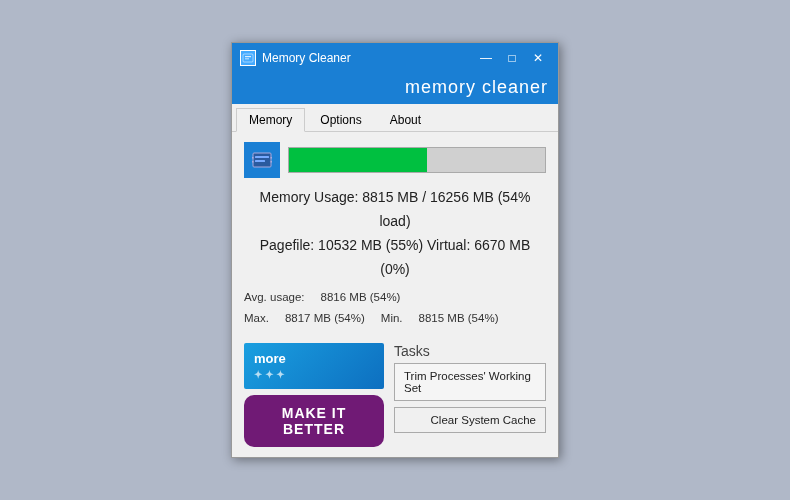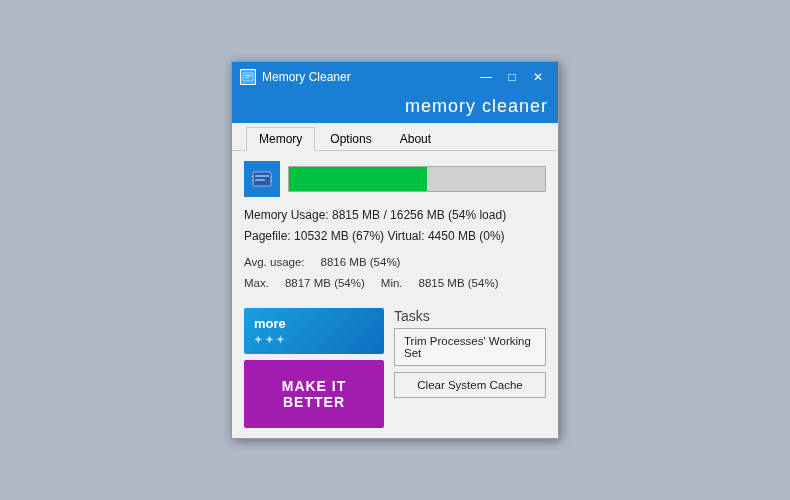--- a/index.html
+++ b/index.html
@@ -68,21 +68,21 @@
       color: white;
       font-size: 18px;
       letter-spacing: 1px;
       font-weight: 300;
     }
     .tab-bar {
       background: #f0f0f0;
       border-bottom: 1px solid #ccc;
       display: flex;
       padding-top: 4px;
-      padding-left: 14px;
+      padding-left: 4px;
     }
     .tab {
       padding: 4px 12px;
       font-size: 12px;
       cursor: pointer;
       border: 1px solid transparent;
       border-bottom: none;
       background: transparent;
       margin-right: 2px;
     }
@@ -123,24 +123,25 @@
       border: 1px solid #aaa;
       position: relative;
       overflow: hidden;
     }
     .progress-bar-fill {
       height: 100%;
       background: #00c040;
       width: 54%;
     }
     .stats-text {
-      font-size: 12px;
+      font-size: 14px;
       color: #222;
       line-height: 1.7;
       margin-bottom: 6px;
+      text-align: center;
     }
     .avg-stats {
       font-size: 11.5px;
       color: #333;
       margin-bottom: 4px;
       line-height: 1.8;
     }
     .avg-stats .row {
       display: flex;
       gap: 16px;
@@ -168,29 +169,29 @@
       position: relative;
       overflow: hidden;
       cursor: pointer;
     }
     .ad-banner-blue .stars {
       color: #fff;
       font-size: 10px;
       opacity: 0.7;
     }
     .ad-banner-red {
-      background: #a21caf;
+      background: #701a75;
       color: white;
       font-size: 14px;
       font-weight: 900;
       text-align: center;
-      padding: 18px 8px;
+      padding: 10px 8px;
       letter-spacing: 1px;
       cursor: pointer;
-      border-radius: 2px;
+      border-radius: 10px;
     }
     .tasks-section {
       flex: 1;
     }
     .tasks-label {
       font-size: 14px;
       color: #444;
       margin-bottom: 4px;
     }
     .tasks-button {
@@ -201,21 +202,21 @@
       background: #f5f5f5;
       border: 1px solid #aaa;
       text-align: left;
       cursor: pointer;
       margin-bottom: 6px;
       color: #222;
     }
     .tasks-button.outlined {
       background: #f0f0f0;
       border: 1px solid #aaa;
-      text-align: center;
+      text-align: right;
     }
   </style>
 </head>
 <body>
 
 <div class="window">
 
   <div class="title-bar">
     <div class="title-bar-icon">
       <svg viewBox="0 0 12 12" fill="none">
@@ -262,21 +263,21 @@
           <rect x="19.5" y="12" width="1.5" height="1.5" fill="#aad"></rect>
         </svg>
       </div>
       <div class="progress-bar-container">
         <div class="progress-bar-fill" style="width:54%"></div>
       </div>
     </div>
 
     <div class="stats-text">
       <div>Memory Usage:  8815 MB / 16256 MB   (54% load)</div>
-      <div>Pagefile:  10532 MB (67%)    Virtual:  4450 MB (0%)</div>
+      <div>Pagefile:  10532 MB (55%)    Virtual:  6670 MB (0%)</div>
     </div>
 
     <div class="avg-stats">
       <div class="row">
         <span>Avg. usage:</span>
         <span>8816 MB (54%)</span>
       </div>
       <div class="row">
         <span>Max.</span>
         <span>8817 MB (54%)</span>

